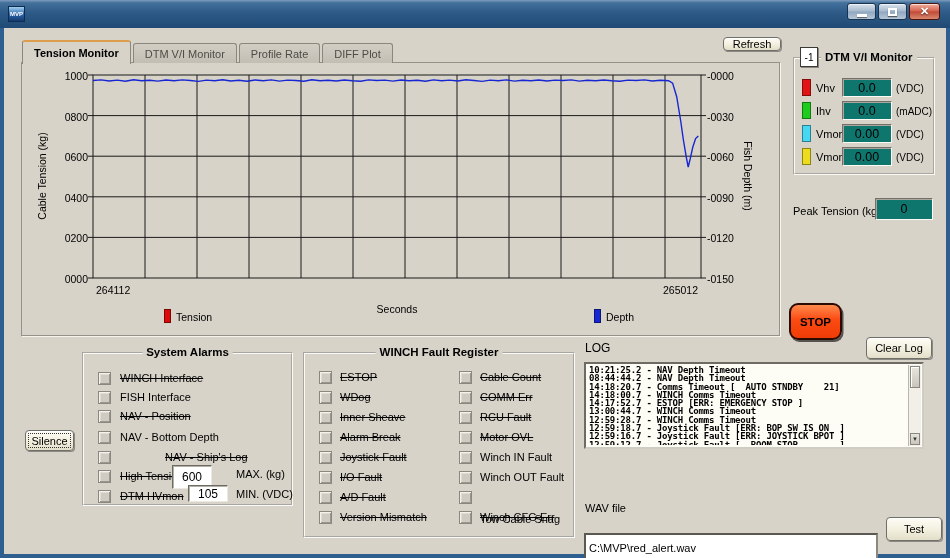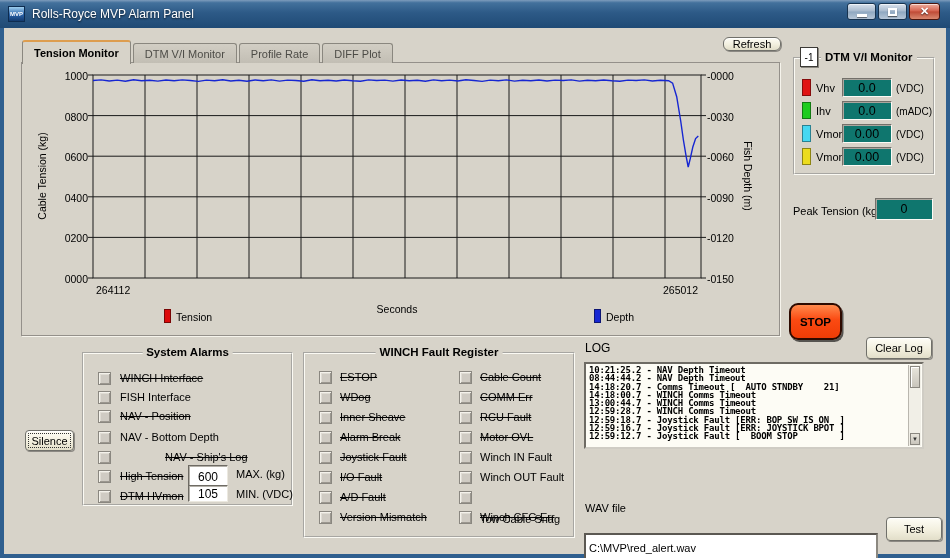--- a/index.html
+++ b/index.html
@@ -81,21 +81,20 @@
     border:2px solid #2d0a00;border-radius:9px;color:#000;font-weight:bold;font-size:11.5px;
     display:flex;align-items:center;justify-content:center;box-shadow:1.5px 2px 0 rgba(0,0,0,.6);cursor:default;}
 </style>
 </head>
 <body>
 
 <div class="window">
 
   <div class="titlebar">
     <div class="appicon">MVP</div>
-    <div class="title">Rolls-Royce MVP Alarm Panel</div>
     <div class="winbtns">
       <div class="wbtn">
           <div class="glyph-min"></div>
         </div>
       <div class="wbtn">
           <div class="glyph-max"></div>
         </div>
       <div class="wbtn close">
           <span class="glyph-close">✕</span>
         </div>
@@ -103,21 +102,21 @@
   </div>
 
   <div class="body">
 
     <div class="tabs" id="tabs">
         <div class="tab active">Tension Monitor</div>
         <div class="tab">DTM V/I Monitor</div>
         <div class="tab">Profile Rate</div>
         <div class="tab">DIFF Plot</div>
       </div>
-    <div class="btn" style="left:719px;top:9px;width:58px;height:14px;border-radius:6px;">Refresh</div>
+    <div class="btn" style="left:719px;top:9px;width:58px;height:14px;">Refresh</div>
 
     <div class="tabpage">
       <div class="axis-title" style="left:20px;top:113px;transform:translate(-50%,-50%) rotate(-90deg);">Cable Tension (kg)</div>
       <div class="axis-title" style="left:726px;top:113px;transform:translate(-50%,-50%) rotate(90deg);">Fish Depth (m)</div>
       <div id="yticks-left">
           <div class="ticklabel yl" style="top: 7px;">1000</div>
           <div class="ticklabel yl" style="top: 47.6px;">0800</div>
           <div class="ticklabel yl" style="top: 88.2px;">0600</div>
           <div class="ticklabel yl" style="top: 128.8px;">0400</div>
           <div class="ticklabel yl" style="top: 169.4px;">0200</div>
@@ -184,21 +183,21 @@
           <span class="alabel struck" style="left: 36px; top: 56px;">NAV - Position</span>
           <button class="led" style="left: 14px; top: 77px;"></button>
           <span class="alabel" style="left: 36px; top: 77px;">NAV - Bottom Depth</span>
           <button class="led" style="left: 14px; top: 97px;"></button>
           <span class="alabel struck" style="left: 36px; top: 97px; padding-left: 45px;">NAV - Ship's Log</span>
           <button class="led" style="left: 14px; top: 116px;"></button>
           <span class="alabel struck" style="left: 36px; top: 116px;">High Tension</span>
           <button class="led" style="left: 14px; top: 136px;"></button>
           <span class="alabel struck" style="left: 36px; top: 136px;">DTM HVmon</span>
         </div>
-      <input class="numinput" style="left: 104px; top: 111px; width: 40px; height: 24px;" value="600">
+      <input class="numinput" style="left: 88px; top: 111px; width: 40px; height: 24px;" value="600">
       <div class="label" style="left:152px;top:114px;">MAX. (kg)</div>
       <input class="numinput" style="left: 104px; top: 131px; width: 40px; height: 17px;" value="105">
       <div class="label" style="left:152px;top:134px;">MIN. (VDC)</div>
     </div>
 
     <div class="groupbox" style="left:299px;top:324px;width:272px;height:186px;">
       <div class="gtitle center">WINCH Fault Register</div>
       <div id="winch-left">
           <button class="led" style="left: 14px; top: 17px;"></button>
           <span class="alabel struck" style="left: 35px; top: 17px;">ESTOP</span>
@@ -238,20 +237,21 @@
     </div>
 
     <div class="label" style="left:581px;top:313px;font-size:12px;">LOG</div>
     <div class="btn" style="left:862px;top:309px;width:66px;height:22px;">Clear Log</div>
     <div class="logbox" style="left:580px;top:334px;width:340px;height:87px;">
       <div class="loglines" id="log-lines">
           <div class="logline">10:21:25.2 - NAV Depth Timeout</div>
           <div class="logline">08:44:44.2 - NAV Depth Timeout</div>
           <div class="logline">14:18:20.7 - Comms Timeout [  AUTO STNDBY    21]</div>
           <div class="logline">14:18:00.7 - WINCH Comms Timeout</div>
+          <div class="logline">14:17:52.7 - ESTOP [ERR: EMERGENCY STOP ]</div>
           <div class="logline">13:00:44.7 - WINCH Comms Timeout</div>
           <div class="logline">12:59:28.7 - WINCH Comms Timeout</div>
           <div class="logline">12:59:18.7 - Joystick Fault [ERR: BOP SW IS ON  ]</div>
           <div class="logline">12:59:16.7 - Joystick Fault [ERR: JOYSTICK BPOT ]</div>
           <div class="logline">12:59:12.7 - Joystick Fault [  BOOM STOP        ]</div>
         </div>
       <div class="sb">
         <div class="sb-thumb"></div>
         <div class="sb-btn">▼</div>
       </div>

